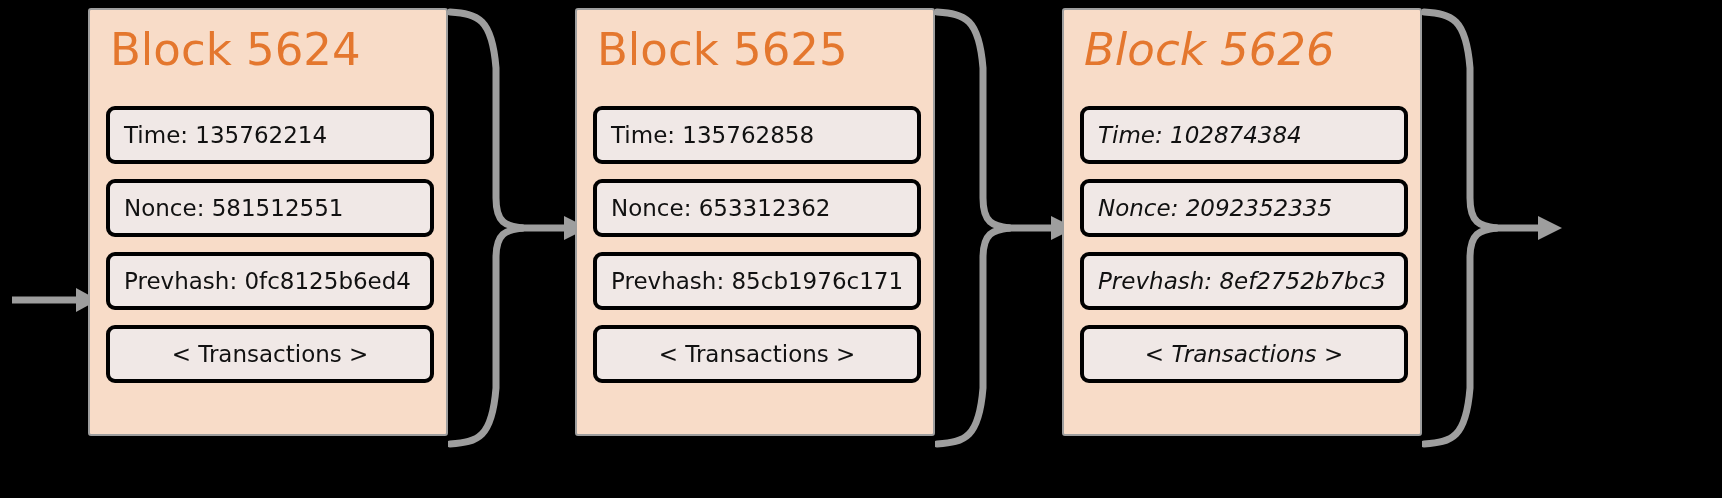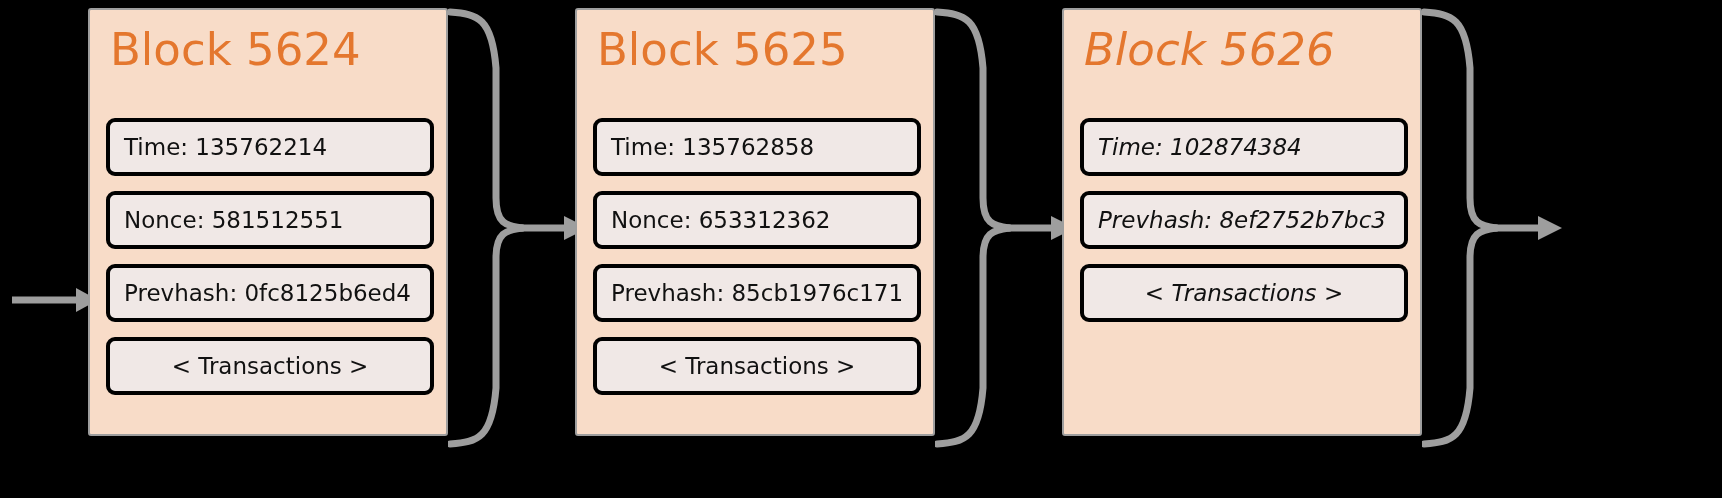--- a/index.html
+++ b/index.html
@@ -47,21 +47,21 @@
     top: 14px;
     font-size: 45px;
     line-height: 52px;
     color: #e4772e;
     font-weight: normal;
     white-space: nowrap;
   }
   .fields {
     position: absolute;
     left: 16px;
-    top: 108px;
+    top: 96px;
     width: 328px;
   }
   .field {
     height: 58px;
     margin-bottom: 15px;
     background: #f0e8e6;
     border: 4px solid #000000;
     border-radius: 9px;
     box-sizing: border-box;
     display: flex;
@@ -136,20 +136,21 @@
       <path d="M2,4 C30,6 44,10 48,60 L48,190 C48,215 58,218 74,220" stroke="#9e9e9e" stroke-width="7" fill="none" stroke-linecap="round"></path>
       <path d="M2,436 C30,434 44,430 48,380 L48,250 C48,225 58,222 74,220" stroke="#9e9e9e" stroke-width="7" fill="none" stroke-linecap="round"></path>
       <line x1="72" y1="220" x2="118" y2="220" stroke="#9e9e9e" stroke-width="7"></line>
       <polygon points="116,208 140,220 116,232" fill="#9e9e9e"></polygon>
     </svg>
 
     <div class="block" style="left:1062px;font-style:italic;">
       <div class="block-title">Block 5626</div>
       <div class="fields">
         <div class="field">Time: 102874384</div>
+        <div class="field">Nonce: 2092352335</div>
         <div class="field">Prevhash: 8ef2752b7bc3</div>
         <div class="field tx">&lt; Transactions &gt;</div>
       </div>
     </div>
 
     <svg class="connector" style="left:1422px;" viewBox="0 0 150 440">
       <path d="M2,4 C30,6 44,10 48,60 L48,190 C48,215 58,218 74,220" stroke="#9e9e9e" stroke-width="7" fill="none" stroke-linecap="round"></path>
       <path d="M2,436 C30,434 44,430 48,380 L48,250 C48,225 58,222 74,220" stroke="#9e9e9e" stroke-width="7" fill="none" stroke-linecap="round"></path>
       <line x1="72" y1="220" x2="118" y2="220" stroke="#9e9e9e" stroke-width="7"></line>
       <polygon points="116,208 140,220 116,232" fill="#9e9e9e"></polygon>

